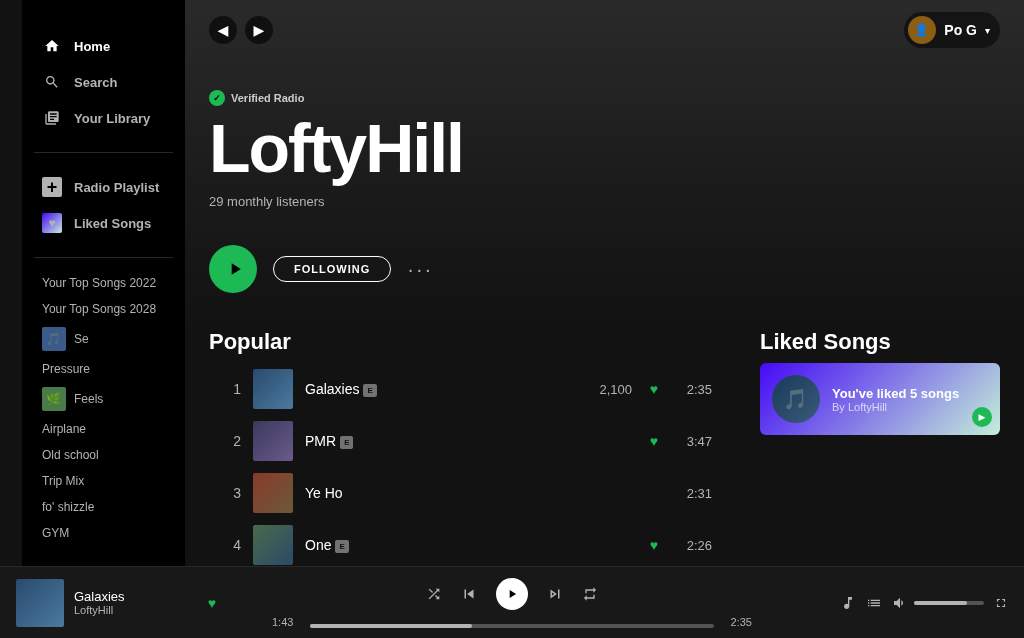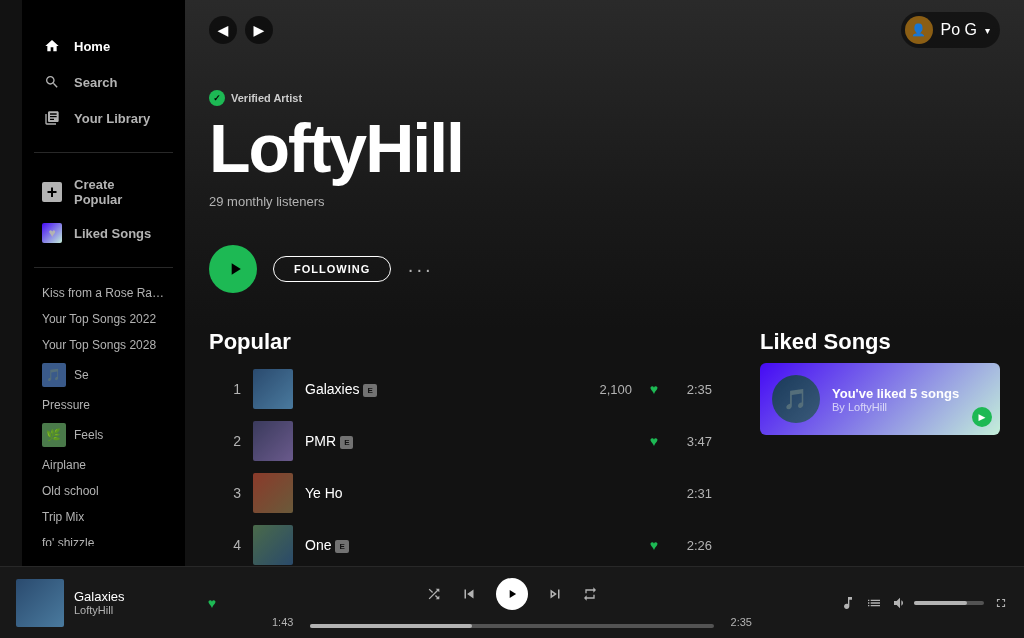--- a/index.html
+++ b/index.html
@@ -380,22 +380,22 @@
 
     .user-avatar {
       width: 28px;
       height: 28px;
       border-radius: 50%;
       background: #8b6914;
       overflow: hidden;
     }
 
     .user-name {
-      font-size: 16px;
-      font-weight: 400;
+      font-size: 14px;
+      font-weight: 700;
     }
 
     
     .player-bar {
       height: 72px;
       background: #181818;
       border-top: 1px solid #282828;
       display: flex;
       align-items: center;
       padding: 0 16px;
@@ -609,32 +609,31 @@
         </span>
         <span>Your Library</span>
       </div>
     </div>
 
     <div class="sidebar-divider"></div>
 
     <div class="sidebar-actions">
       <div class="nav-item">
         <span class="nav-icon" style="background:#b3b3b3; border-radius:2px; color:#000; font-size:18px; font-weight:700;">+</span>
-        <span>Create Popular</span>
+        <span>Radio Playlist</span>
       </div>
       <div class="nav-item">
         <span class="nav-icon" style="background:linear-gradient(135deg,#450af5,#c4efd9); border-radius:2px; font-size:12px;">♥</span>
         <span>Liked Songs</span>
       </div>
     </div>
 
     <div class="sidebar-divider"></div>
 
     <div class="sidebar-playlist-list">
-      <div class="playlist-item">Kiss from a Rose Radio</div>
       <div class="playlist-item">Your Top Songs 2022</div>
       <div class="playlist-item">Your Top Songs 2028</div>
       <div class="sidebar-playlist-item-with-icon">
         <span class="small-thumb" style="background:#3a5a8a;">🎵</span>
         <span>Se</span>
       </div>
       <div class="playlist-item">Pressure</div>
       <div class="sidebar-playlist-item-with-icon">
         <span class="small-thumb" style="background:#4a7a4a;">🌿</span>
         <span>Feels</span>
@@ -665,21 +664,21 @@
             <span>👤</span>
           </div>
           <span class="user-name">Po G</span>
           <span style="font-size:10px;">▾</span>
         </div>
       </div>
 
       <div style="height: 30px;"></div>
       <div class="verified-badge">
         <div class="verified-icon">✓</div>
-        <span>Verified Artist</span>
+        <span>Verified Radio</span>
       </div>
       <div class="artist-name">LoftyHill</div>
       <div class="monthly-listeners">29 monthly listeners</div>
 
       <div class="artist-actions">
         <button class="play-btn">
           <svg viewBox="0 0 24 24">
               <path d="M8 5v14l11-7z"></path>
             </svg>
         </button>

